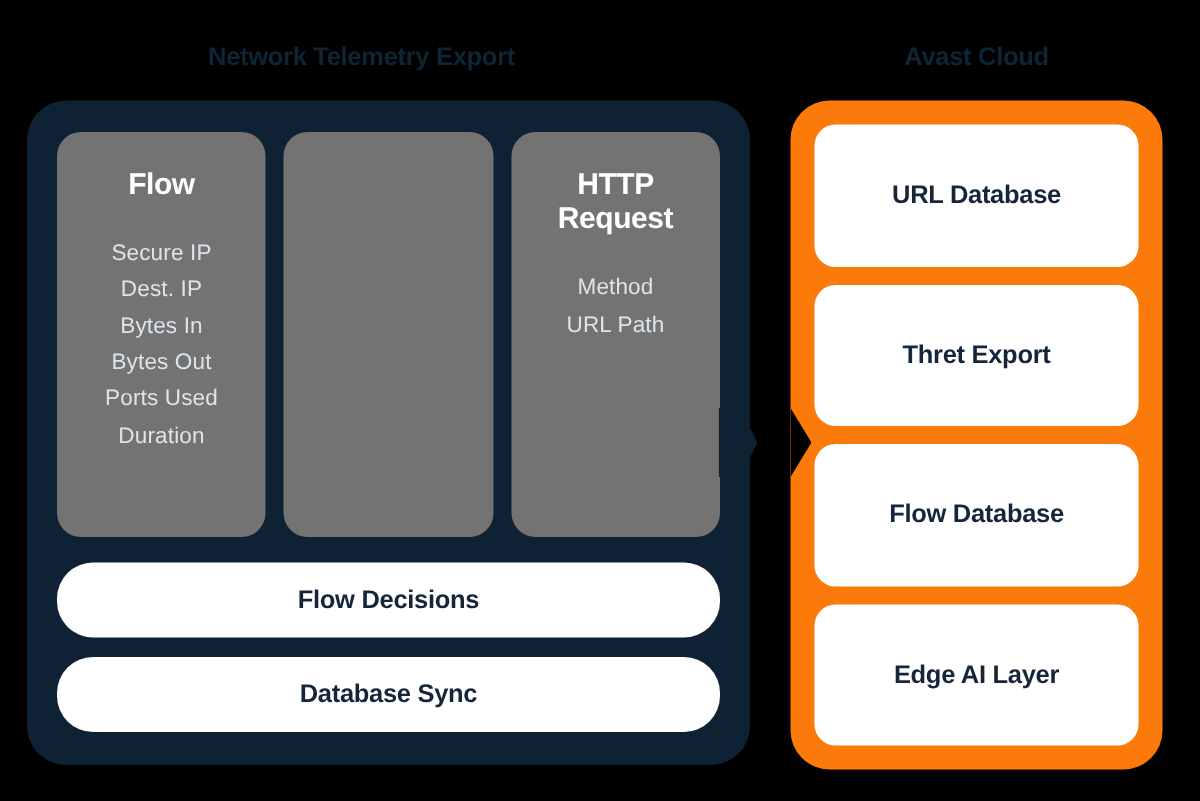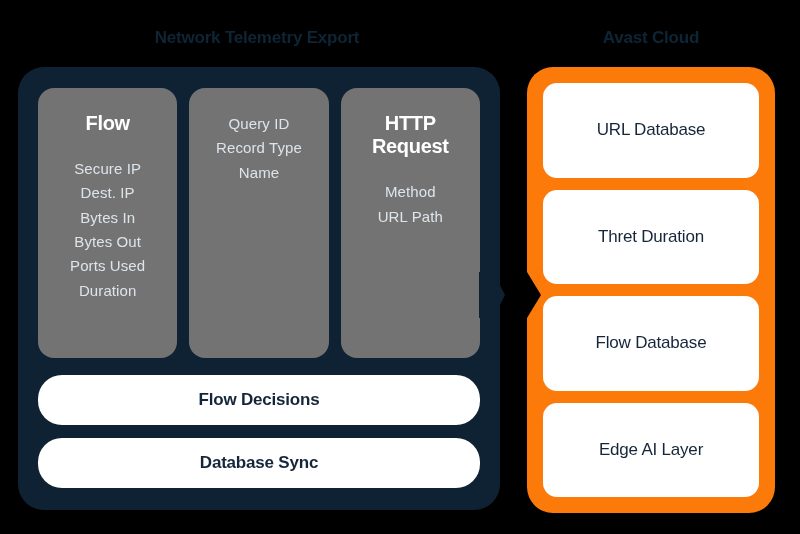--- a/index.html
+++ b/index.html
@@ -26,21 +26,21 @@
   
   .title {
     position: absolute;
     font-size: 17px;
     font-weight: bold;
     letter-spacing: -0.2px;
     color: #0e2536;
     text-align: center;
     white-space: nowrap;
   }
-  .title-left  { left: 16px;  top: 28px; width: 482px; }
+  .title-left  { left: 0;  top: 28px; width: 482px; }
   .title-right { left: 527px; top: 28px; width: 248px; }
 
   
   .panel-left {
     position: absolute;
     left: 18px;
     top: 67px;
     width: 482px;
     height: 443px;
     background: #0e2233;
@@ -146,21 +146,21 @@
 
   .ccard {
     flex: 1;
     background: #ffffff;
     border-radius: 14px;
     display: flex;
     align-items: center;
     justify-content: center;
     color: #16263a;
     font-size: 17px;
-    font-weight: normal;
+    font-weight: bold;
     letter-spacing: -0.2px;
   }
 </style>
 </head>
 <body>
 
 <div class="stage">
 
   <div class="title title-left">Network Telemetry Export</div>
 
@@ -176,25 +176,20 @@
           <li>Secure IP</li>
           <li>Dest. IP</li>
           <li>Bytes In</li>
           <li>Bytes Out</li>
           <li>Ports Used</li>
           <li>Duration</li>
         </ul>
       </div>
 
       <div class="tcard">
-        <ul class="tcard-list">
-          <li>Query ID</li>
-          <li>Record Type</li>
-          <li>Name</li>
-        </ul>
       </div>
 
       <div class="tcard">
         <div class="tcard-title">HTTP Request</div>
         <ul class="tcard-list">
           <li>Method</li>
           <li>URL Path</li>
         </ul>
       </div>
 
@@ -203,20 +198,20 @@
     <div class="bar bar-1">Flow Decisions</div>
 
     <div class="bar bar-2">Database Sync</div>
 
   </div>
 
   <div class="panel-arrow"></div>
 
   <div class="panel-right">
     <div class="ccard">URL Database</div>
-    <div class="ccard">Thret Duration</div>
+    <div class="ccard">Thret Export</div>
     <div class="ccard">Flow Database</div>
     <div class="ccard">Edge AI Layer</div>
   </div>
 
   <div class="panel-notch"></div>
 
 </div>
 
 </body></html>

